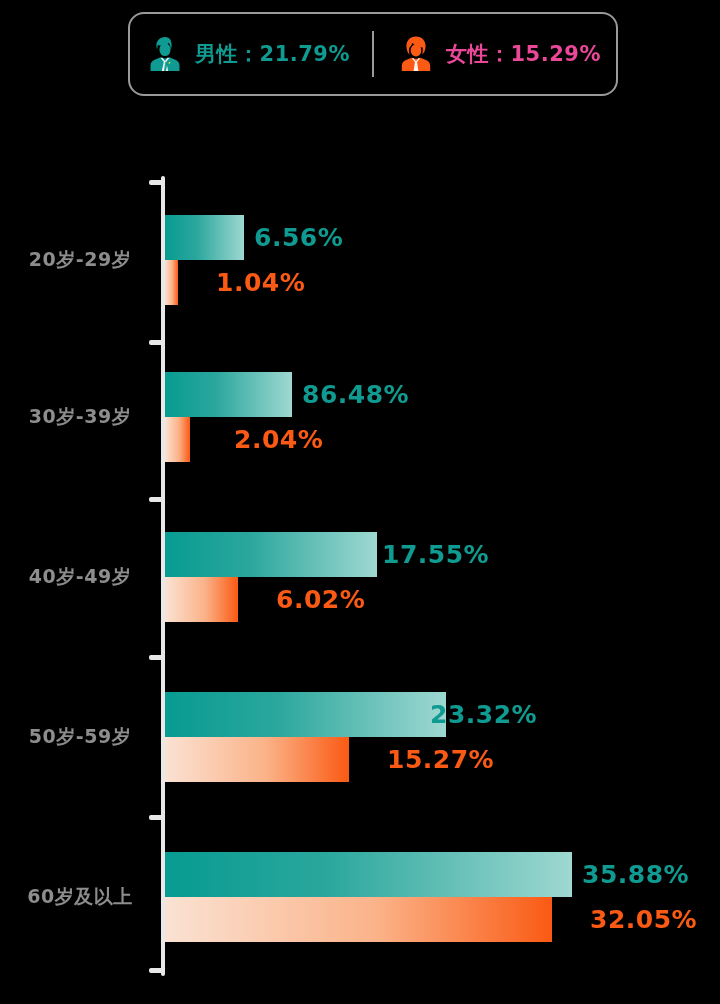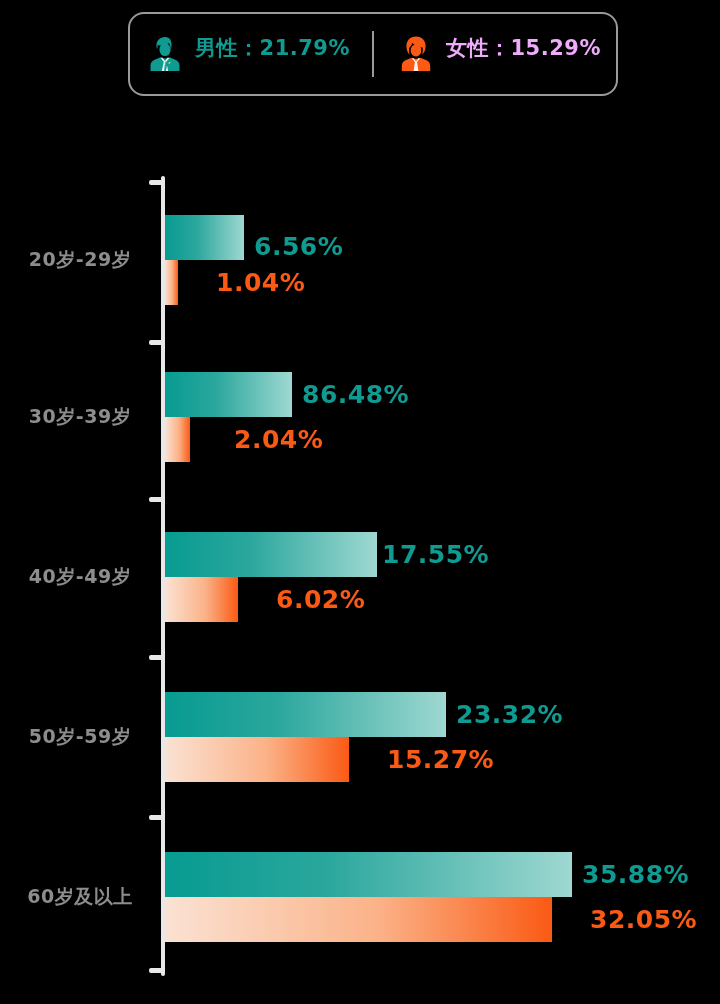--- a/index.html
+++ b/index.html
@@ -24,20 +24,21 @@
     height: 84px;
     box-sizing: border-box;
     border: 2px solid #9a9a9a;
     border-radius: 16px;
     display: flex;
     align-items: center;
     justify-content: center;
   }
   .legend-entry {
     display: flex;
+    align-items: center;
     gap: 10px;
     padding: 0 22px;
   }
   .legend-divider {
     width: 2px;
     height: 46px;
     background: #9a9a9a;
     flex: 0 0 auto;
   }
   .legend-icon {
@@ -46,21 +47,21 @@
     flex: 0 0 auto;
     display: block;
   }
   .legend-label {
     font-size: 21px;
     font-weight: bold;
     letter-spacing: 0.5px;
     white-space: nowrap;
   }
   .legend-male .legend-label { color: #0f9b91; }
-  .legend-female .legend-label { color: #f0abfc; }
+  .legend-female .legend-label { color: #ec4899; }
 
   
   .chart {
     position: absolute;
     left: 0;
     top: 0;
     width: 684px;
     height: 1004px;
   }
   .axis-line {
@@ -167,33 +168,33 @@
     </div>
   <div id="cat-labels">
       <div class="cat-label" style="top: 247px; left: 10px; width: 140px; position: absolute;">20岁-29岁</div>
       <div class="cat-label" style="top: 404px; left: 10px; width: 140px; position: absolute;">30岁-39岁</div>
       <div class="cat-label" style="top: 564px; left: 10px; width: 140px; position: absolute;">40岁-49岁</div>
       <div class="cat-label" style="top: 724px; left: 10px; width: 140px; position: absolute;">50岁-59岁</div>
       <div class="cat-label" style="top: 884px; left: 10px; width: 140px; position: absolute;">60岁及以上</div>
     </div>
   <div id="bars">
       <div class="bar bar-male" style="top: 215px; width: 79px;"></div>
-      <div class="bar-value val-male" style="top: 224px; left: 244px; text-align: right;">6.56%</div>
+      <div class="bar-value val-male" style="top: 215px; left: 244px; text-align: right;">6.56%</div>
       <div class="bar bar-female" style="top: 260px; width: 13px;"></div>
       <div class="bar-value val-female" style="top: 260px; left: 178px;">1.04%</div>
       <div class="bar bar-male" style="top: 372px; width: 127px;"></div>
       <div class="bar-value val-male" style="top: 372px; left: 292px;">86.48%</div>
       <div class="bar bar-female" style="top: 417px; width: 25px;"></div>
       <div class="bar-value val-female" style="top: 417px; left: 190px; padding-left: 16px;">2.04%</div>
       <div class="bar bar-male" style="top: 532px; width: 212px;"></div>
       <div class="bar-value val-male" style="top: 532px; left: 372px;">17.55%</div>
       <div class="bar bar-female" style="top: 577px; width: 73px;"></div>
       <div class="bar-value val-female" style="top: 577px; left: 238px;">6.02%</div>
       <div class="bar bar-male" style="top: 692px; width: 281px;"></div>
-      <div class="bar-value val-male" style="top: 692px; left: 446px;">23.32%</div>
+      <div class="bar-value val-male" style="top: 692px; left: 420px;">23.32%</div>
       <div class="bar bar-female" style="top: 737px; width: 184px;"></div>
       <div class="bar-value val-female" style="top: 737px; left: 349px;">15.27%</div>
       <div class="bar bar-male" style="top: 852px; width: 407px;"></div>
       <div class="bar-value val-male" style="top: 852px; left: 572px;">35.88%</div>
       <div class="bar bar-female" style="top: 897px; width: 387px;"></div>
       <div class="bar-value val-female" style="top: 897px; left: 552px;">32.05%</div>
     </div>
 </div>
 
 </body></html>

